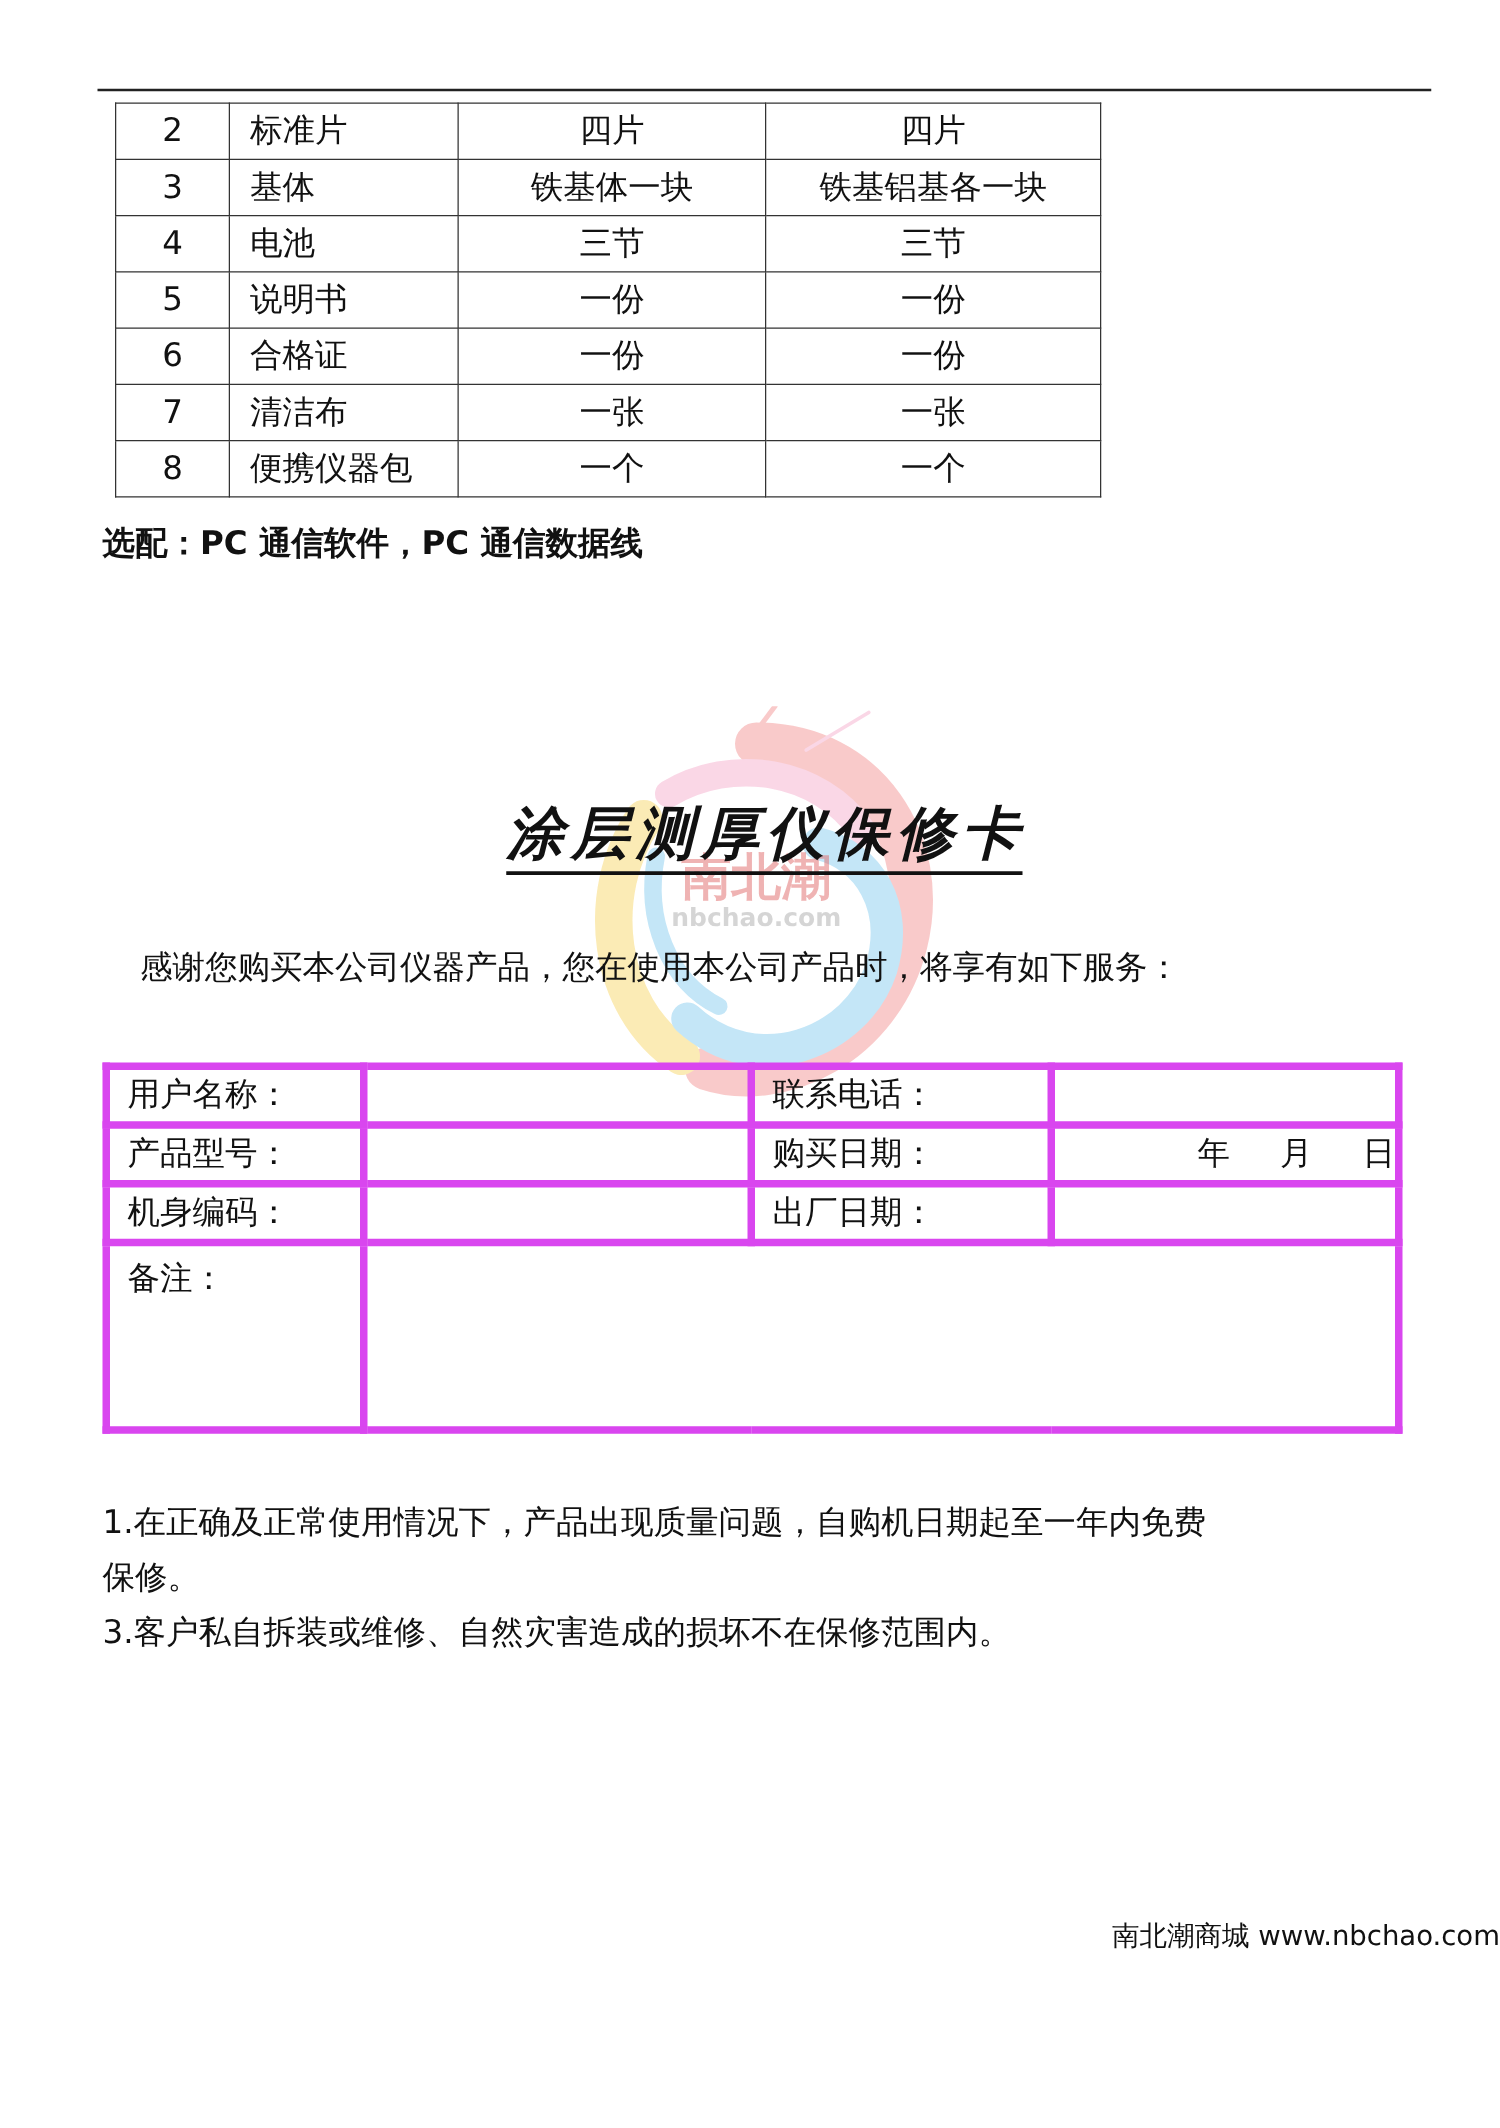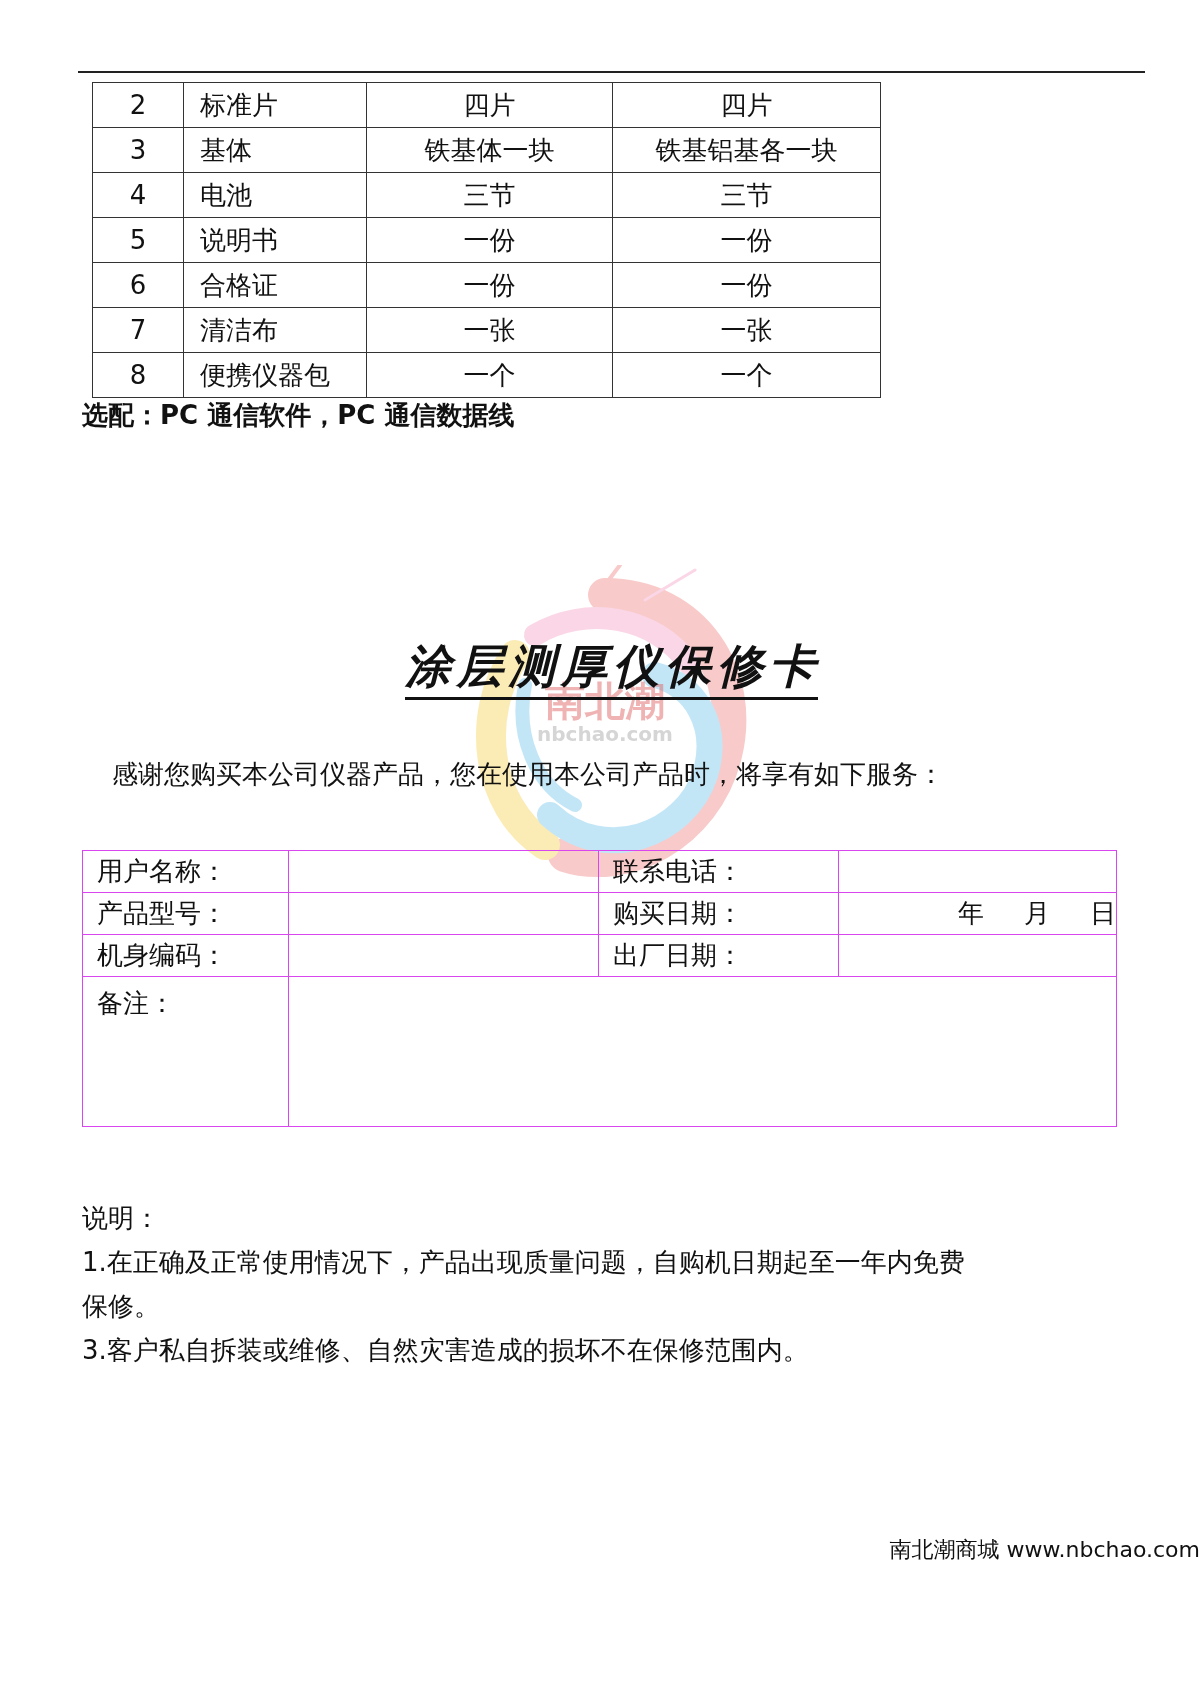--- a/index.html
+++ b/index.html
@@ -21,21 +21,21 @@
   table.items td {
     border: 1.5px solid #333; height: 44px; padding: 0;
     font-size: 26px; line-height: 44px; white-space: nowrap;
   }
   table.items td.c-no { width: 90px; text-align: center; }
   table.items td.c-name { width: 183px; text-align: left; padding-left: 16px; box-sizing: border-box; }
   table.items td.c-a { width: 245px; text-align: center; }
   table.items td.c-b { width: 267px; text-align: center; }
 
   .optional {
-    position: absolute; left: 82px; top: 395px;
+    position: absolute; left: 82px; top: 415px;
     font-size: 26px; font-weight: bold; line-height: 40px; white-space: nowrap;
   }
 
   
   .watermark {
     position: absolute; left: 455px; top: 565px; width: 300px; height: 330px;
     pointer-events: none;
   }
   .watermark svg { width: 100%; height: 100%; }
 
@@ -55,21 +55,21 @@
     position: absolute; left: 112px; top: 752px;
     font-size: 26px; line-height: 44px; white-space: nowrap; text-align: right;
   }
 
   
   table.warranty {
     position: absolute; left: 82px; top: 850px;
     border-collapse: collapse; table-layout: fixed; width: 1034px;
   }
   table.warranty td {
-    border: 1px solid #d946ef; height: 41px; padding: 0 0 0 14px;
+    border: 6px solid #d946ef; height: 41px; padding: 0 0 0 14px;
     font-size: 26px; line-height: 41px; white-space: nowrap; vertical-align: middle;
     box-sizing: border-box;
   }
   table.warranty col.w1 { width: 206px; }
   table.warranty col.w2 { width: 310px; }
   table.warranty col.w3 { width: 240px; }
   table.warranty col.w4 { width: 278px; }
   table.warranty td.date-cell { text-align: right; word-spacing: 0; }
   table.warranty td.date-cell span { display: inline-block; }
   table.warranty tr.remarks td { height: 150px; vertical-align: top; padding-top: 6px; }
@@ -189,19 +189,18 @@
       <td></td>
     </tr>
     <tr class="remarks">
       <td>备注：</td>
       <td colspan="3"></td>
     </tr>
   </tbody>
 </table>
 
 <div class="notes">
-  <div>说明：</div>
   <div>1.在正确及正常使用情况下，产品出现质量问题，自购机日期起至一年内免费</div>
   <div>保修。</div>
   <div>3.客户私自拆装或维修、自然灾害造成的损坏不在保修范围内。</div>
 </div>
 
 <div class="footer">南北潮商城  www.nbchao.com</div>
 
 </body></html>

